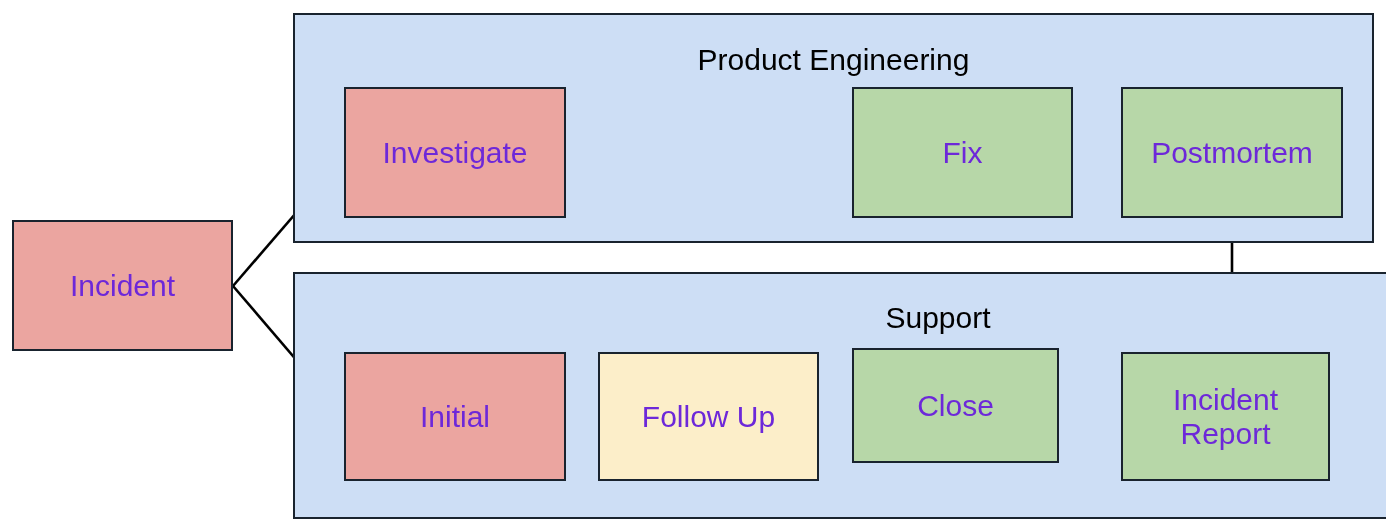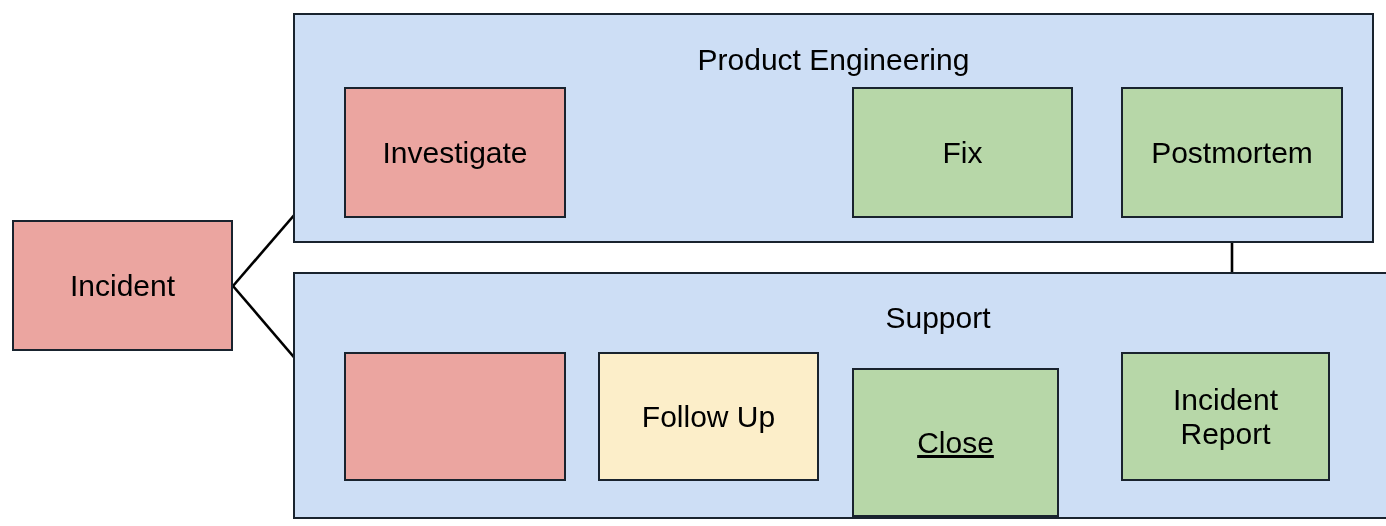--- a/index.html
+++ b/index.html
@@ -34,21 +34,21 @@
   }
   .node {
     position: absolute;
     box-sizing: border-box;
     border: 2px solid #19232e;
     display: flex;
     align-items: center;
     justify-content: center;
     text-align: center;
     font-size: 30px;
-    color: #000000;
+    color: #6d28d9;
     line-height: 1.12;
     letter-spacing: 0px;
   }
   .node.red    { background: #eba5a0; }
   .node.yellow { background: #fceec9; }
   .node.green  { background: #b7d7a8; }
   .node span { display: block; }
   .edge-layer {
     position: absolute;
     left: 0;
@@ -132,28 +132,29 @@
       <span>Fix</span>
     </div>
   </div>
 
   <div class="swimlane" style="left:293px; top:272px; width:1290px; height:247px;">
     <div class="lane-title" style="top:29px;">Support</div>
   </div>
 
   <div class="node red" style="left:344px; top:352px; width:222px; height:129px;">
     <div>
+      <span>Initial</span>
     </div>
   </div>
   <div class="node yellow" style="left:598px; top:352px; width:221px; height:129px;align-items:center;">
     <div>
       <span>Follow Up</span>
     </div>
   </div>
-  <div class="node green" style="left:852px; top:368px; width:207px; height:149px;text-decoration:underline;">
+  <div class="node green" style="left:852px; top:348px; width:207px; height:115px;">
     <div>
       <span>Close</span>
     </div>
   </div>
   <div class="node green" style="left:1121px; top:352px; width:209px; height:129px;">
     <div>
       <span>Incident</span>
       <span>Report</span>
     </div>
   </div>

